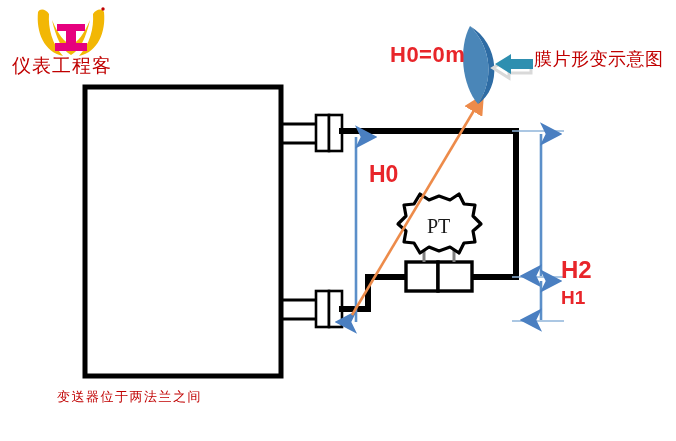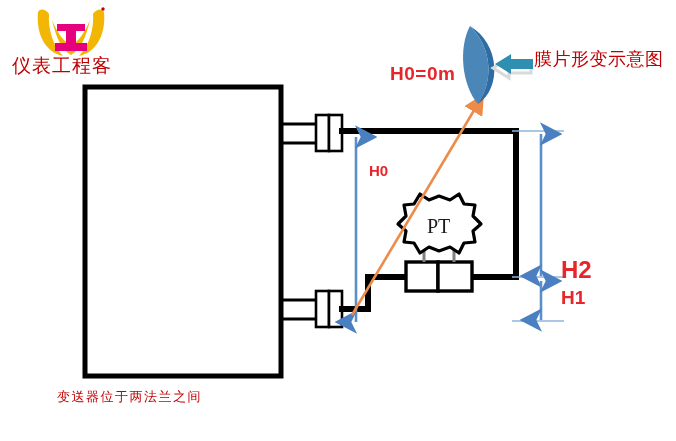--- a/index.html
+++ b/index.html
@@ -52,29 +52,29 @@
     font-size: 18px;
     letter-spacing: 0.5px;
   }
   .lbl-red {
     color: #e8252a;
     font-family: "Liberation Sans", sans-serif;
     font-weight: bold;
   }
   #label-h0eq {
     left: 390px;
-    top: 64px;
-    font-size: 19px;
+    top: 44px;
+    font-size: 22px;
     letter-spacing: 0.5px;
     text-align: right;
   }
   #label-h0 {
     left: 369px;
     top: 163px;
-    font-size: 15px;
+    font-size: 23px;
   }
   #label-h2 {
     left: 561px;
     top: 258px;
     font-size: 24px;
   }
   #label-h1 {
     left: 561px;
     top: 288px;
     font-size: 19px;

